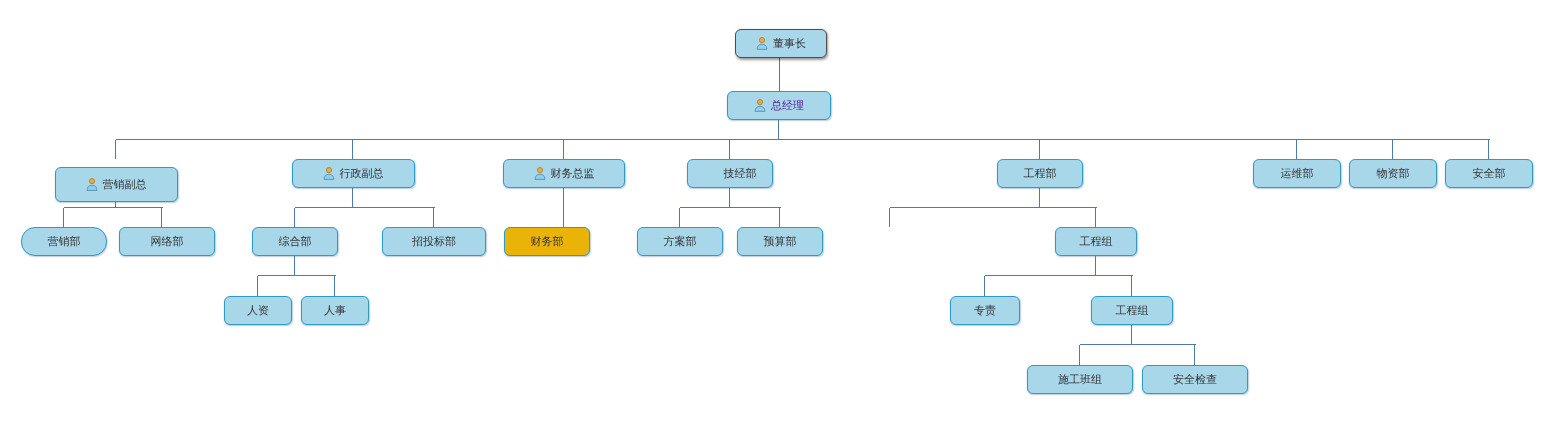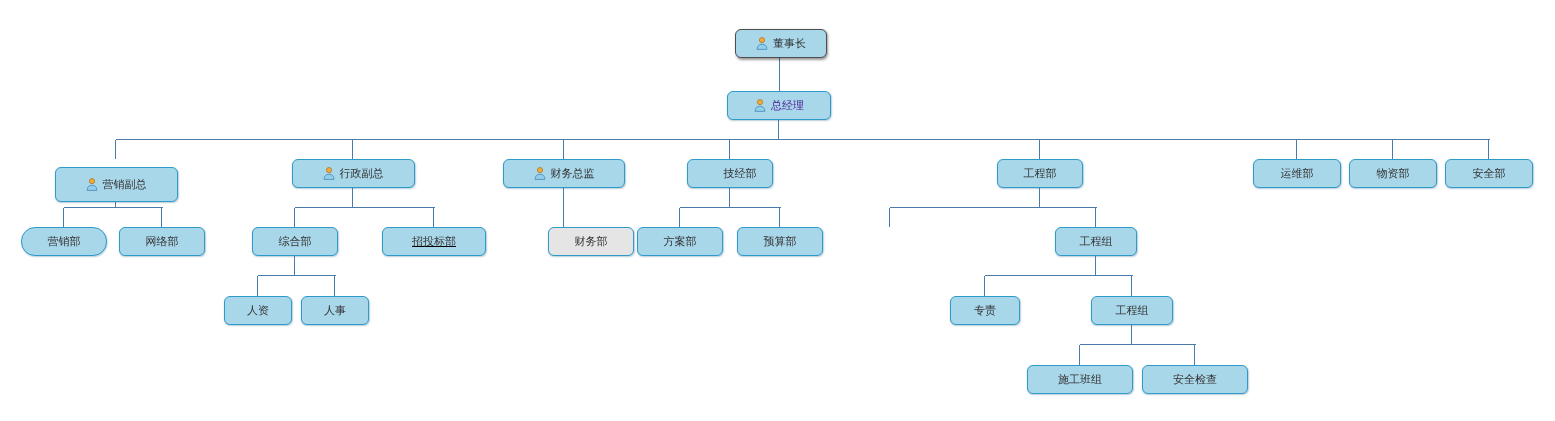--- a/index.html
+++ b/index.html
@@ -114,30 +114,30 @@
     </div>
     <div class="node" style="left: 1349px; top: 159px; width: 88px; height: 29px; background: rgb(169, 215, 234); border-color: rgb(46, 154, 201);">
       <span class="label" style="color: rgb(51, 51, 51);">物资部</span>
     </div>
     <div class="node" style="left: 1445px; top: 159px; width: 88px; height: 29px; background: rgb(169, 215, 234); border-color: rgb(46, 154, 201);">
       <span class="label" style="color: rgb(51, 51, 51);">安全部</span>
     </div>
     <div class="node" style="left: 21px; top: 227px; width: 86px; height: 29px; background: rgb(169, 215, 234); border-color: rgb(46, 154, 201); border-radius: 14px;">
       <span class="label" style="color: rgb(51, 51, 51);">营销部</span>
     </div>
-    <div class="node" style="left: 119px; top: 227px; width: 86px; height: 29px; background: rgb(169, 215, 234); border-color: rgb(46, 154, 201);">
+    <div class="node" style="left: 119px; top: 227px; width: 96px; height: 29px; background: rgb(169, 215, 234); border-color: rgb(46, 154, 201);">
       <span class="label" style="color: rgb(51, 51, 51);">网络部</span>
     </div>
     <div class="node" style="left: 252px; top: 227px; width: 86px; height: 29px; background: rgb(169, 215, 234); border-color: rgb(46, 154, 201);">
       <span class="label" style="color: rgb(51, 51, 51);">综合部</span>
     </div>
-    <div class="node" style="left: 382px; top: 227px; width: 104px; height: 29px; background: rgb(169, 215, 234); border-color: rgb(46, 154, 201); text-decoration: underline;">
+    <div class="node" style="left: 382px; top: 227px; width: 104px; height: 29px; background: rgb(169, 215, 234); border-color: rgb(46, 154, 201);">
       <span class="label" style="color: rgb(51, 51, 51);">招投标部</span>
     </div>
-    <div class="node" style="left: 548px; top: 227px; width: 86px; height: 29px; background: #e5e5e5; border-color: rgb(46, 154, 201);">
+    <div class="node" style="left: 504px; top: 227px; width: 86px; height: 29px; background: #eab308; border-color: rgb(46, 154, 201);">
       <span class="label" style="color: rgb(51, 51, 51);">财务部</span>
     </div>
     <div class="node" style="left: 637px; top: 227px; width: 86px; height: 29px; background: rgb(169, 215, 234); border-color: rgb(46, 154, 201);">
       <span class="label" style="color: rgb(51, 51, 51);">方案部</span>
     </div>
     <div class="node" style="left: 737px; top: 227px; width: 86px; height: 29px; background: rgb(169, 215, 234); border-color: rgb(46, 154, 201);">
       <span class="label" style="color: rgb(51, 51, 51);">预算部</span>
     </div>
     <div class="node" style="left: 1055px; top: 227px; width: 82px; height: 29px; background: rgb(169, 215, 234); border-color: rgb(46, 154, 201);">
       <span class="label" style="color: rgb(51, 51, 51);">工程组</span>

